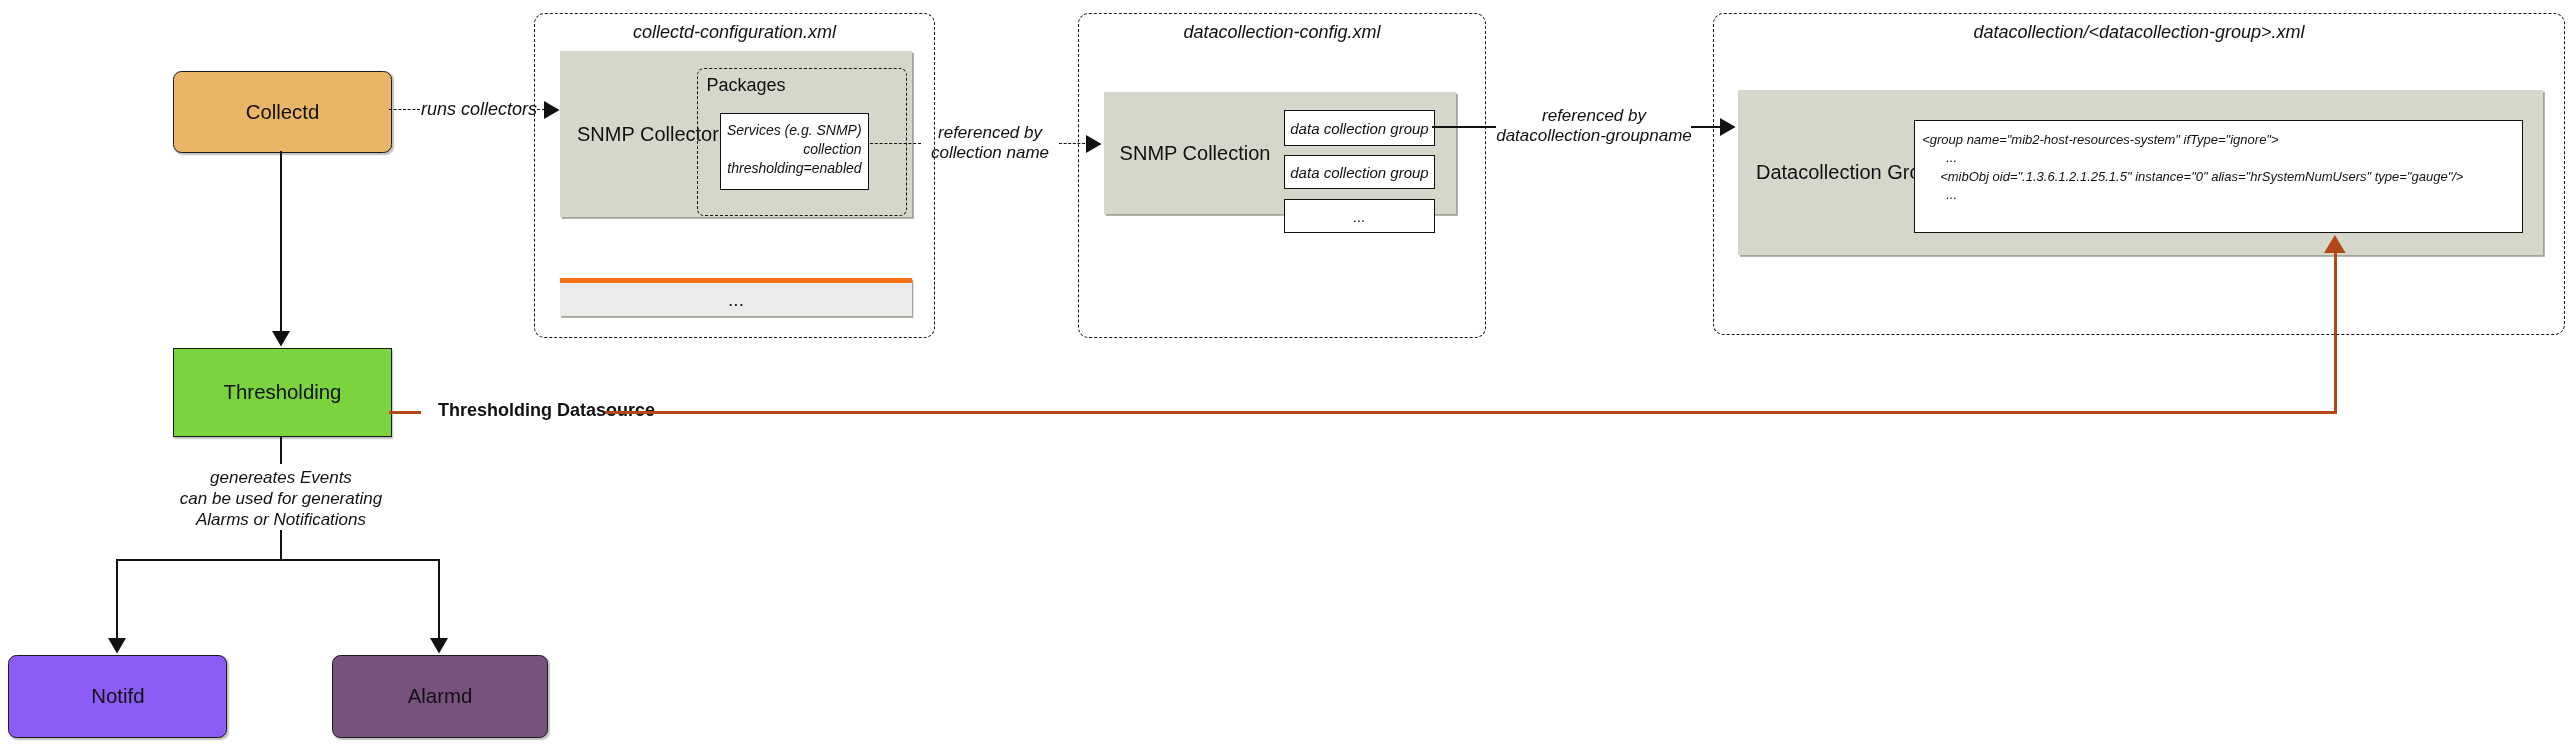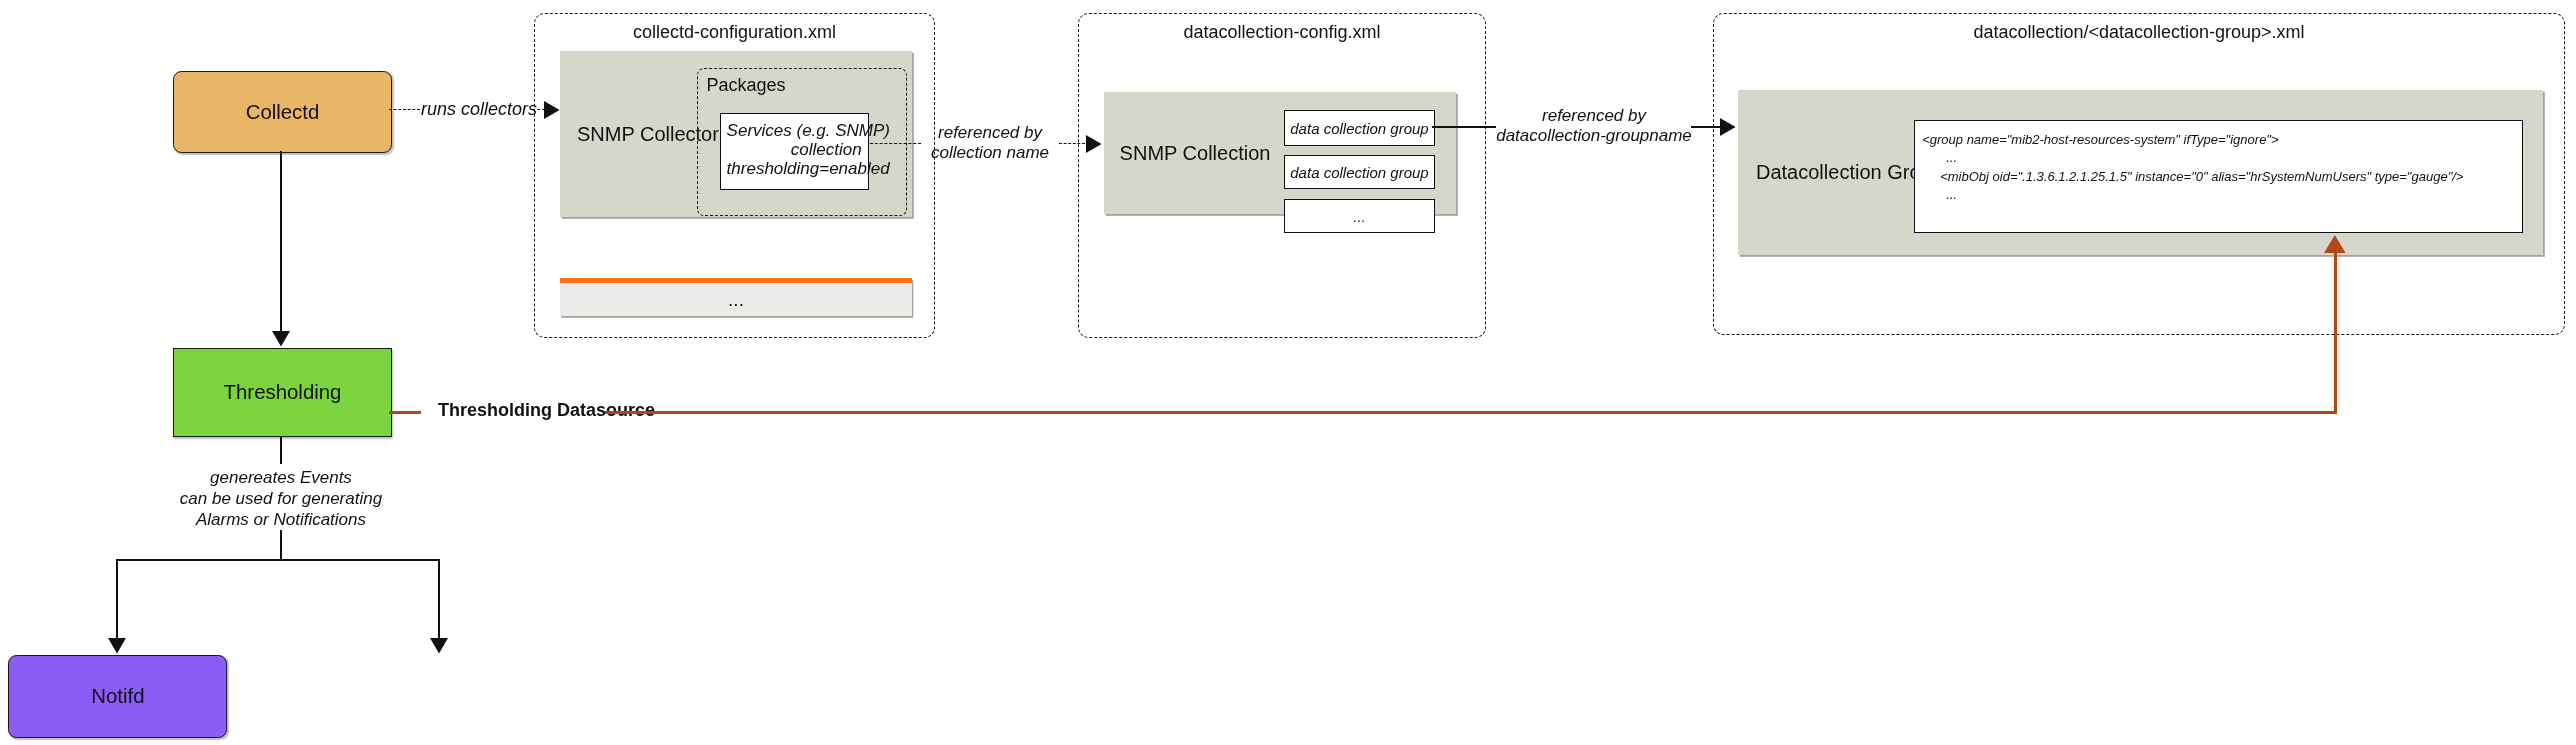--- a/index.html
+++ b/index.html
@@ -11,35 +11,35 @@
   .abs{position:absolute;}
   .node{
     position:absolute;border:1.8px solid #1a1a1a;display:flex;
     align-items:center;justify-content:center;font-size:20.4px;
     box-shadow:1.2px 1.8px 1.2px rgba(0,0,0,0.25);
   }
   .rounded{border-radius:8.4px;}
   .dashed-container{position:absolute;border:1.8px dashed #111;border-radius:10.8px;}
   .container-title{
     position:absolute;top:8.4px;left:0;right:0;text-align:center;
-    font-size:18px;
+    font-style:italic;font-size:18px;
   }
   .panel{position:absolute;box-shadow:1.8px 1.8px 0 #a3a59a;}
   .panel-label{
     position:absolute;top:0;bottom:0;display:flex;align-items:center;
     font-size:20px;white-space:nowrap;
   }
   .bar{
     position:absolute;box-shadow:1.2px 1.8px 0 #a3a59a;display:flex;
     align-items:center;justify-content:center;font-size:19px;
   }
   .white-box{position:absolute;background:#ffffff;border:1.8px solid #111;}
   .dcg{display:flex;align-items:center;justify-content:center;
     font-style:italic;font-size:15px;white-space:nowrap;}
-  .services-text{font-style:italic;font-size:17px;line-height:19px;
+  .services-text{font-style:italic;font-size:14px;line-height:19px;
     padding:7.2px 6px;white-space:nowrap;}
   .xml-text{font-style:italic;font-size:13px;line-height:18.6px;
     padding:9.6px 7.2px;white-space:nowrap;}
   .xml-text .ind-a{padding-left:24px;}
   .xml-text .ind-b{padding-left:18px;}
   .hline{position:absolute;height:1.8px;background:#111;}
   .vline{position:absolute;width:1.8px;background:#111;}
   .hdash{position:absolute;height:0;border-top:1.8px dashed #111;}
   .tri{position:absolute;background:#111;}
   .tri-right{clip-path:polygon(0 0,0 100%,100% 50%);width:15.6px;height:18px;}
@@ -69,20 +69,23 @@
   </div>
 
   <div class="node" style="left: 173px; top: 348px; width: 217px; height: 87px; background-color: rgb(123, 211, 62);">
     <span>Thresholding</span>
   </div>
 
   <div class="node rounded" style="left: 8.4px; top: 655px; width: 217px; height: 81px; background-color: #8b5cf6;">
     <span>Notifd</span>
   </div>
 
+  <div class="node rounded" style="left: 332px; top: 655px; width: 214px; height: 81px; background-color: rgb(118, 82, 124);">
+    <span>Alarmd</span>
+  </div>
 
   <div class="dashed-container" style="left:534px;top:13px;width:399px;height:323px;">
     <div class="container-title">collectd-configuration.xml</div>
   </div>
 
   <div class="panel" style="left: 560px; top: 51px; width: 352px; height: 166px; background-color: rgb(213, 215, 203);">
     <div class="panel-label" style="left:17px;">SNMP Collector</div>
     <div class="dashed-container" style="left:137px;top:17px;width:208px;height:146px;border-radius:7.2px;text-align:right;">
       <div class="pkg-label">Packages</div>
       <div class="white-box" style="left:21.6px;top:44px;width:147px;height:75px;">

